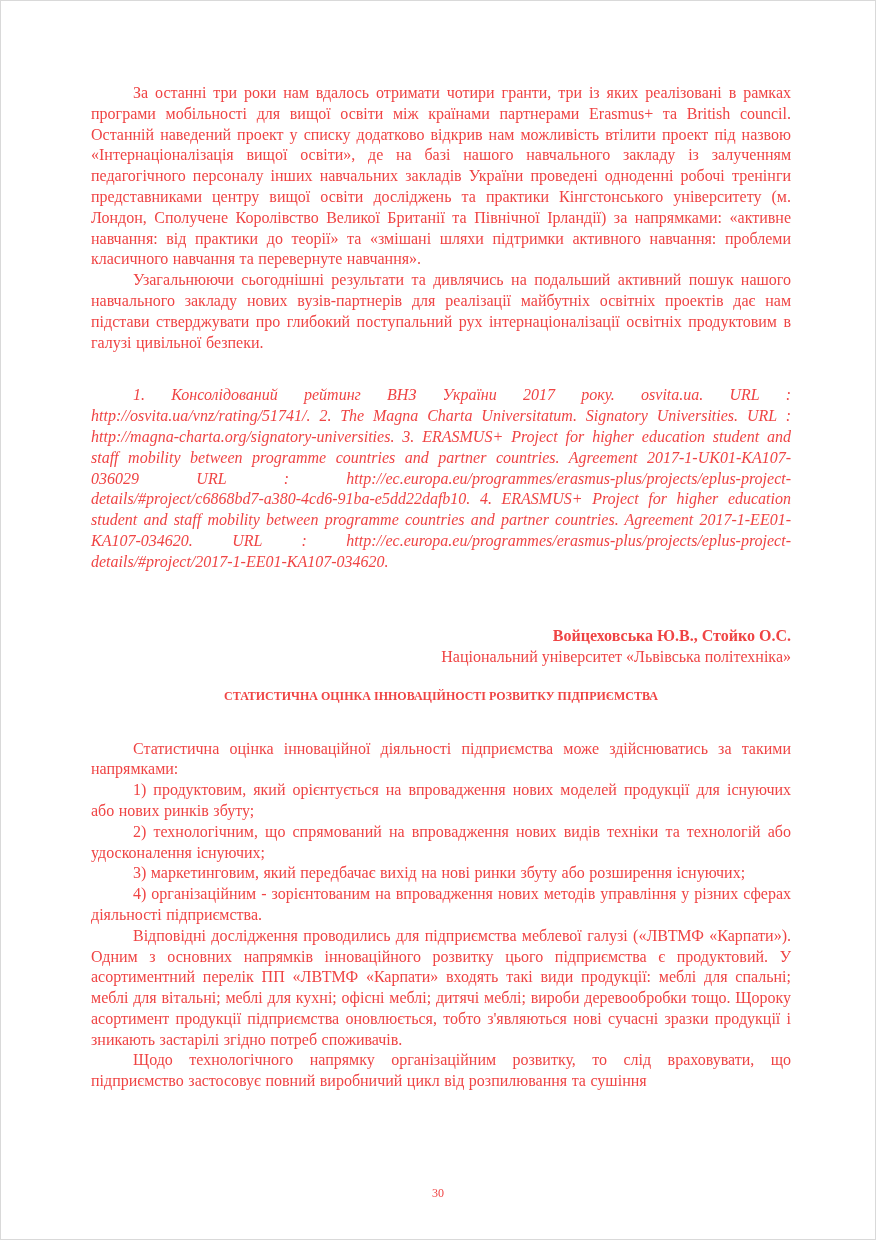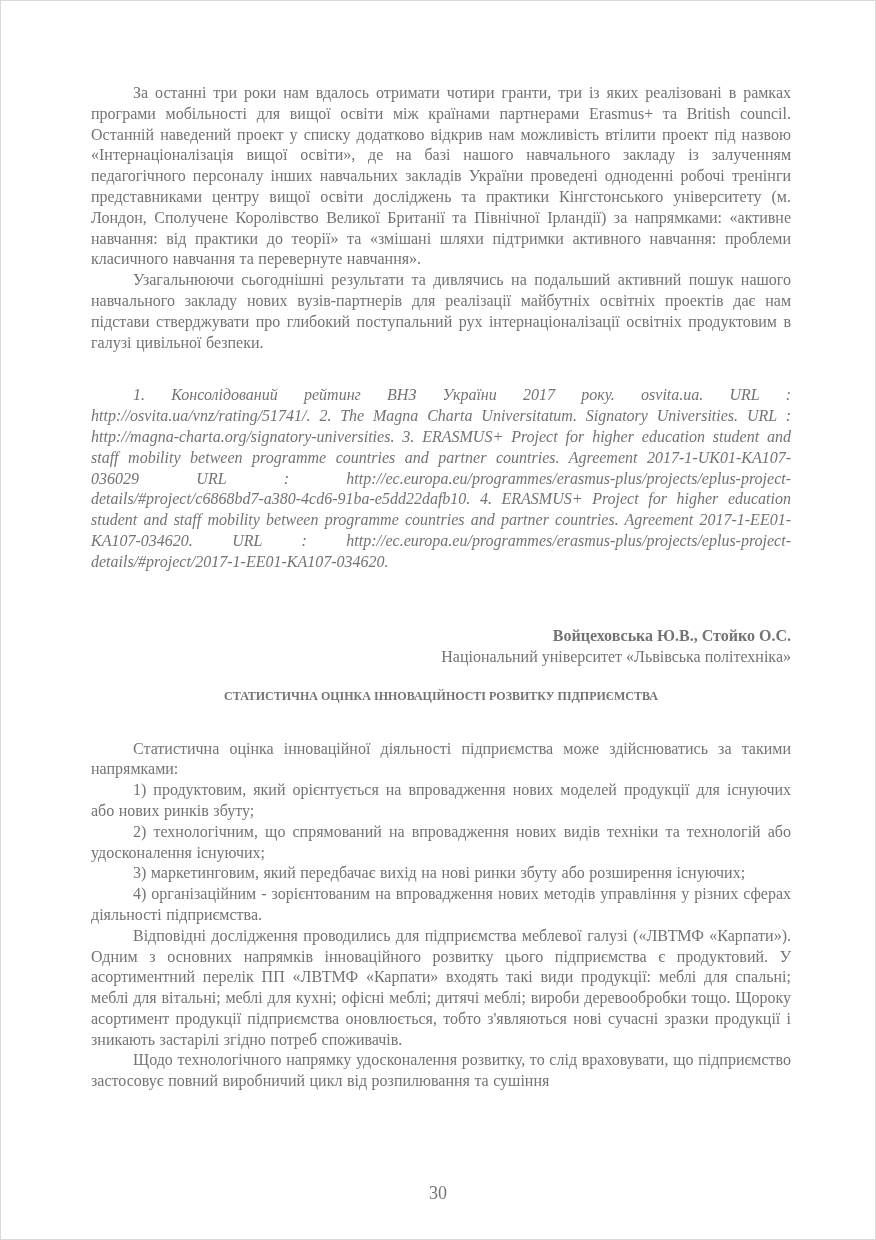--- a/index.html
+++ b/index.html
@@ -10,21 +10,21 @@
   .page {
     position: relative;
     width: 876px;
     height: 1240px;
     margin: 0 auto;
     background: #ffffff;
     border: 1px solid #d9d9d9;
     box-sizing: border-box;
     font-family: "Liberation Serif", "DejaVu Serif", serif;
     font-size: 16px;
-    color: #737373;
+    color: #ef4444;
     overflow: hidden;
   }
   .content {
     position: absolute;
     top: 82px;
     left: 90px;
     width: 700px;
   }
   .para {
     margin: 0;
@@ -57,21 +57,21 @@
   }
   .first-body {
     margin-top: 32px;
   }
   .page-number {
     position: absolute;
     left: 0;
     right: 0;
     bottom: 36px;
     text-align: center;
-    font-size: 18px;
+    font-size: 12px;
     line-height: 20px;
   }
 </style>
 </head>
 <body>
 
 <div class="page">
   <div class="content">
 
     <p class="para">За останні три роки нам вдалось отримати чотири гранти, три із яких реалізовані в рамках програми мобільності для вищої освіти між країнами партнерами Erasmus+ та British council. Останній наведений проект у списку додатково відкрив нам можливість втілити проект під назвою «Інтернаціоналізація вищої освіти», де на базі нашого навчального закладу із залученням педагогічного персоналу інших навчальних закладів України проведені одноденні робочі тренінги представниками центру вищої освіти досліджень та практики Кінгстонського університету (м. Лондон, Сполучене Королівство Великої Британії та Північної Ірландії) за напрямками: «активне навчання: від практики до теорії» та «змішані шляхи підтримки активного навчання: проблеми класичного навчання та перевернуте навчання».</p>
@@ -92,18 +92,18 @@
     <p class="para">1) продуктовим, який орієнтується на впровадження нових моделей  продукції для існуючих або нових ринків збуту;</p>
 
     <p class="para">2) технологічним, що спрямований на впровадження нових видів техніки та технологій або удосконалення існуючих;</p>
 
     <p class="para">3) маркетинговим, який передбачає вихід на нові ринки збуту або розширення існуючих;</p>
 
     <p class="para">4)  організаційним - зорієнтованим на впровадження нових методів управління у різних сферах діяльності підприємства.</p>
 
     <p class="para">Відповідні дослідження проводились для підприємства меблевої галузі («ЛВТМФ «Карпати»). Одним з основних напрямків інноваційного розвитку цього підприємства є продуктовий. У асортиментний перелік ПП «ЛВТМФ «Карпати» входять такі види продукції: меблі для спальні; меблі для вітальні; меблі для кухні;  офісні меблі; дитячі меблі; вироби деревообробки тощо.  Щороку асортимент продукції підприємства оновлюється, тобто з'являються нові сучасні зразки продукції і зникають застарілі згідно потреб споживачів.</p>
 
-    <p class="para">Щодо технологічного напрямку удосконалення розвитку, то слід враховувати, що підприємство застосовує повний виробничий цикл від розпилювання та сушіння</p>
+    <p class="para">Щодо технологічного напрямку організаційним розвитку, то слід враховувати, що підприємство застосовує повний виробничий цикл від розпилювання та сушіння</p>
 
   </div>
 
   <div class="page-number">30</div>
 </div>
 
 </body></html>

